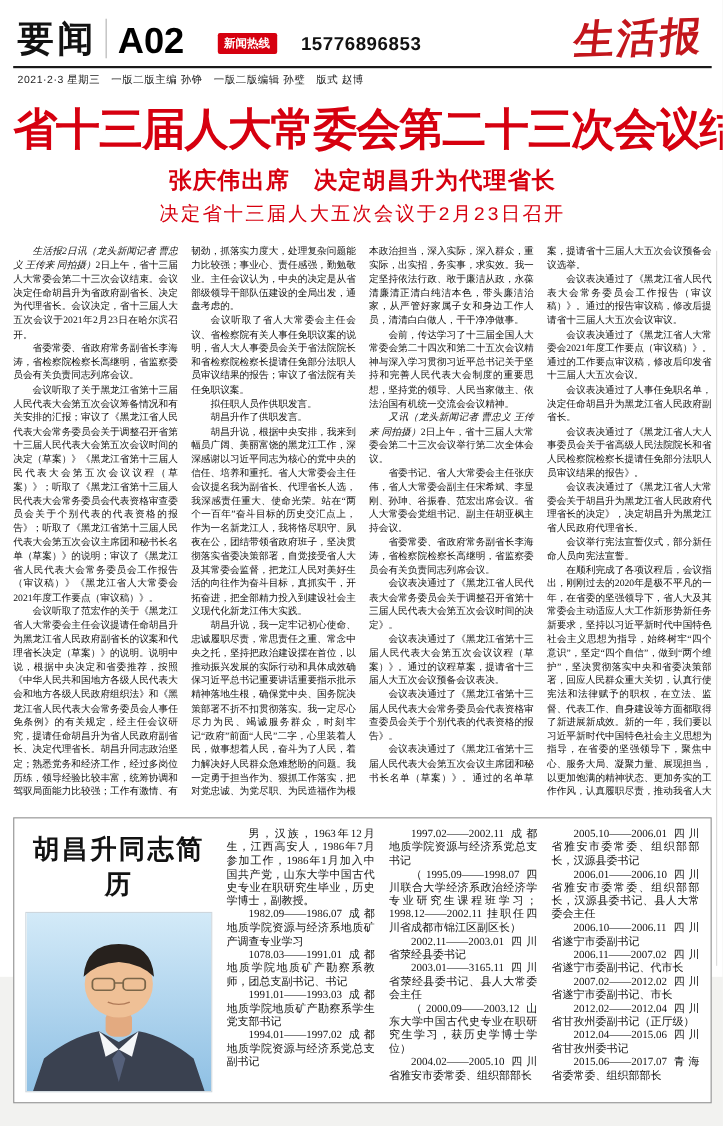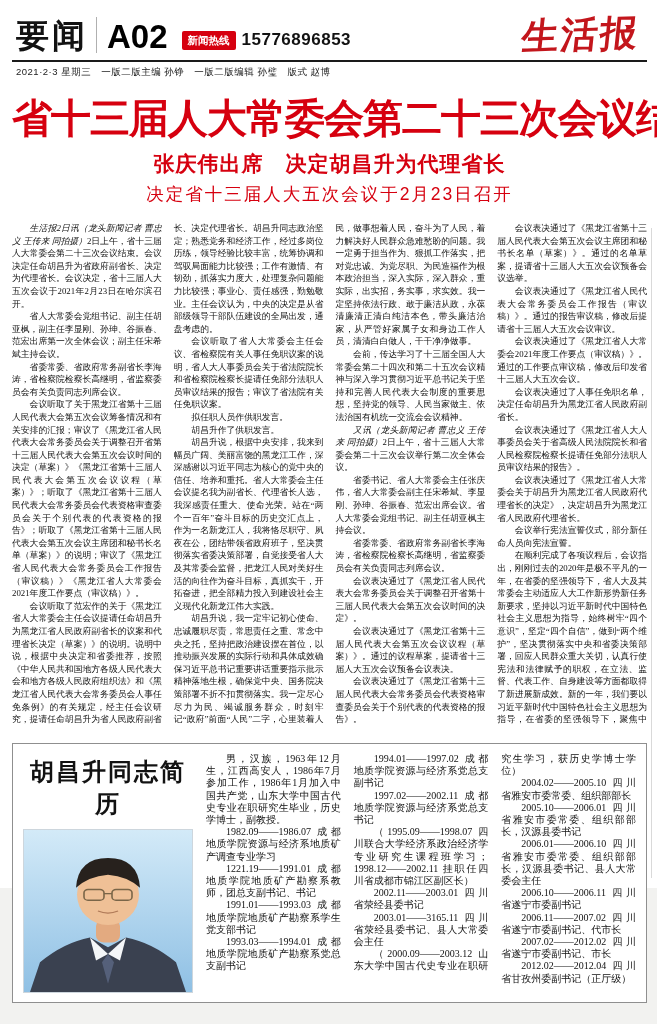--- a/index.html
+++ b/index.html
@@ -6,32 +6,32 @@
   html,body { background:#f2f2f0; }
   body { width:657px; height:1024px; font-family:"Liberation Sans","DejaVu Sans",sans-serif; color:#121212; overflow:hidden; }
   .page { position:relative; width:657px; height:888px; background:#ffffff; padding:10px 10px 0 12px; }
   .page-edge { position:absolute; right:5px; top:228px; bottom:10px; width:1px; background:#d9d9d9; }
 
   
   .header-row { display:flex; align-items:flex-end; padding:6px 2px 7px 4px; }
   .section-label { font-family:"Liberation Serif","DejaVu Serif",serif; font-weight:700; font-size:33px; line-height:1; letter-spacing:3px; }
   .vline { width:1px; height:36px; background:#b0b0b0; margin:0 10px 0 8px; }
   .page-no { font-size:33px; line-height:1; font-weight:900; color:#000000; font-family:"Liberation Sans",sans-serif; }
-  .hotline { display:flex; align-items:flex-end; gap:6px; margin:0 0 3px 14px; }
+  .hotline { display:flex; align-items:flex-start; gap:22px; margin:0 0 3px 30px; }
   .hotline-badge { background:#d6000f; color:#fff; font-size:10.5px; font-weight:700; padding:2.5px 6px; border-radius:2px; white-space:nowrap; }
   .hotline-num { font-size:17px; font-weight:700; letter-spacing:0.5px; }
   .masthead { margin-left:auto; color:#c3161c; font-family:"DejaVu Serif","Liberation Serif",serif; font-weight:900; font-size:37px; line-height:1; transform:skewX(-8deg) rotate(-2deg); letter-spacing:2px; padding-right:6px; }
   .header-rule { height:2px; background:#1a1a1a; }
   .dateline { font-size:9.5px; color:#222; padding:4px 2px 2px 4px; letter-spacing:0.5px; }
 
   
   .headline-block { text-align:center; padding:14px 0 8px; }
   .headline-main { color:#d6000f; font-weight:900; font-size:40px; line-height:1.15; letter-spacing:-1px; font-family:"Liberation Sans","DejaVu Sans",sans-serif; white-space:nowrap; }
   .headline-sub1 { color:#d6000f; font-weight:700; font-size:21px; margin-top:9px; letter-spacing:1px; }
-  .headline-sub2 { color:#d6000f; font-weight:400; font-size:17.5px; margin-top:4px; letter-spacing:2px; font-family:Liberation Sans, sans-serif; }
+  .headline-sub2 { color:#d6000f; font-weight:400; font-size:17.5px; margin-top:4px; letter-spacing:2px; font-family:Liberation Mono, monospace; }
 
   
   .article { margin-top:8px; height:514px; column-count:4; column-gap:12px; overflow:hidden;
              font-family:"Liberation Serif","DejaVu Serif",serif; font-size:8.8px; line-height:12.6px;
              text-align:justify; color:#111; }
   .article p { text-indent:2em; }
   .lead { font-style:italic;font-family:Liberation Serif, serif; }
 
   
   .resume-box { margin-top:7px; border:1px solid #8f8f8f; height:260px; padding:9px 10px; display:flex; gap:13px; background:#fff; }
@@ -63,21 +63,20 @@
   <div class="dateline">2021·2·3 星期三　一版二版主编 孙铮　一版二版编辑 孙璧　版式 赵博</div>
 
   <div class="headline-block">
     <div class="headline-main">省十三届人大常委会第二十三次会议结束</div>
     <div class="headline-sub1">张庆伟出席　决定胡昌升为代理省长</div>
     <div class="headline-sub2">决定省十三届人大五次会议于2月23日召开</div>
   </div>
 
   <div class="article">
     <p><span class="lead">生活报2日讯（龙头新闻记者 曹忠义 王传来 同拍摄）</span><span>2日上午，省十三届人大常委会第二十三次会议结束。会议决定任命胡昌升为省政府副省长、决定为代理省长。会议决定，省十三届人大五次会议于2021年2月23日在哈尔滨召开。</span></p>
-    <p>省人大常委会党组书记、副主任胡亚枫，副主任李显刚、孙珅、谷振春、范宏出席第一次全体会议；副主任宋希斌主持会议。</p>
     <p>省委常委、省政府常务副省长李海涛，省检察院检察长高继明，省监察委员会有关负责同志列席会议。</p>
     <p>会议听取了关于黑龙江省第十三届人民代表大会第五次会议筹备情况和有关安排的汇报；审议了《黑龙江省人民代表大会常务委员会关于调整召开省第十三届人民代表大会第五次会议时间的决定（草案）》《黑龙江省第十三届人民代表大会第五次会议议程（草案）》；听取了《黑龙江省第十三届人民代表大会常务委员会代表资格审查委员会关于个别代表的代表资格的报告》；听取了《黑龙江省第十三届人民代表大会第五次会议主席团和秘书长名单（草案）》的说明；审议了《黑龙江省人民代表大会常务委员会工作报告（审议稿）》《黑龙江省人大常委会2021年度工作要点（审议稿）》。</p>
     <p>会议听取了范宏作的关于《黑龙江省人大常委会主任会议提请任命胡昌升为黑龙江省人民政府副省长的议案和代理省长决定（草案）》的说明。说明中说，根据中央决定和省委推荐，按照《中华人民共和国地方各级人民代表大会和地方各级人民政府组织法》和《黑龙江省人民代表大会常务委员会人事任免条例》的有关规定，经主任会议研究，提请任命胡昌升为省人民政府副省长、决定代理省长。胡昌升同志政治坚定；熟悉党务和经济工作，经过多岗位历练，领导经验比较丰富，统筹协调和驾驭局面能力比较强；工作有激情、有韧劲，抓落实力度大，处理复杂问题能力比较强；事业心、责任感强，勤勉敬业。主任会议认为，中央的决定是从省部级领导干部队伍建设的全局出发，通盘考虑的。</p>
     <p>会议听取了省人大常委会主任会议、省检察院有关人事任免职议案的说明，省人大人事委员会关于省法院院长和省检察院检察长提请任免部分法职人员审议结果的报告；审议了省法院有关任免职议案。</p>
     <p>拟任职人员作供职发言。</p>
     <p>胡昌升作了供职发言。</p>
     <p>胡昌升说，根据中央安排，我来到幅员广阔、美丽富饶的黑龙江工作，深深感谢以习近平同志为核心的党中央的信任、培养和重托。省人大常委会主任会议提名我为副省长、代理省长人选，我深感责任重大、使命光荣。站在“两个一百年”奋斗目标的历史交汇点上，作为一名新龙江人，我将恪尽职守、夙夜在公，团结带领省政府班子，坚决贯彻落实省委决策部署，自觉接受省人大及其常委会监督，把龙江人民对美好生活的向往作为奋斗目标，真抓实干，开拓奋进，把全部精力投入到建设社会主义现代化新龙江伟大实践。</p>
     <p>胡昌升说，我一定牢记初心使命、忠诚履职尽责，常思责任之重、常念中央之托，坚持把政治建设摆在首位，以推动振兴发展的实际行动和具体成效确保习近平总书记重要讲话重要指示批示精神落地生根，确保党中央、国务院决策部署不折不扣贯彻落实。我一定尽心尽力为民、竭诚服务群众，时刻牢记“政府”前面“人民”二字，心里装着人民，做事想着人民，奋斗为了人民，着力解决好人民群众急难愁盼的问题。我一定勇于担当作为、狠抓工作落实，把对党忠诚、为党尽职、为民造福作为根本政治担当，深入实际，深入群众，重实际，出实招，务实事，求实效。我一定坚持依法行政、敢于廉洁从政，永葆清廉清正清白纯洁本色，带头廉洁治家，从严管好家属子女和身边工作人员，清清白白做人，干干净净做事。</p>
     <p>会前，传达学习了十三届全国人大常委会第二十四次和第二十五次会议精神与深入学习贯彻习近平总书记关于坚持和完善人民代表大会制度的重要思想，坚持党的领导、人民当家做主、依法治国有机统一交流会会议精神。</p>
     <p><span class="lead">又讯（龙头新闻记者 曹忠义 王传来 同拍摄）</span><span>2日上午，省十三届人大常委会第二十三次会议举行第二次全体会议。</span></p>
@@ -124,23 +123,22 @@
           <rect x="88" y="72" width="20" height="13" rx="4" fill="none" stroke="#7a6548" stroke-width="1.6"></rect>
           <line x1="80" y1="77" x2="88" y2="77" stroke="#7a6548" stroke-width="1.6"></line>
 
           <path d="M74,98 Q84,103 94,98" fill="none" stroke="#b07a58" stroke-width="1.6"></path>
         </svg>
       </div>
     </div>
     <div class="resume-right">
       <p>男，汉族，1963年12月生，江西高安人，1986年7月参加工作，1986年1月加入中国共产党，山东大学中国古代史专业在职研究生毕业，历史学博士，副教授。</p>
       <p>1982.09——1986.07 成都地质学院资源与经济系地质矿产调查专业学习</p>
-      <p>1221.19——1991.01 成都地质学院地质矿产勘察系教师，团总支副书记、书记</p>
+      <p>1078.03——1991.01 成都地质学院地质矿产勘察系教师，团总支副书记、书记</p>
       <p>1991.01——1993.03 成都地质学院地质矿产勘察系学生党支部书记</p>
-      <p>1993.03——1994.01 成都地质学院地质矿产勘察系党总支副书记</p>
       <p>1994.01——1997.02 成都地质学院资源与经济系党总支副书记</p>
       <p>1997.02——2002.11 成都地质学院资源与经济系党总支书记</p>
       <p>（1995.09——1998.07 四川联合大学经济系政治经济学专业研究生课程班学习；1998.12——2002.11 挂职任四川省成都市锦江区副区长）</p>
       <p>2002.11——2003.01 四川省荥经县委书记</p>
       <p>2003.01——3165.11 四川省荥经县委书记、县人大常委会主任</p>
       <p>（2000.09——2003.12 山东大学中国古代史专业在职研究生学习，获历史学博士学位）</p>
       <p>2004.02——2005.10 四川省雅安市委常委、组织部部长</p>
       <p>2005.10——2006.01 四川省雅安市委常委、组织部部长，汉源县委书记</p>
       <p>2006.01——2006.10 四川省雅安市委常委、组织部部长，汉源县委书记、县人大常委会主任</p>
       <p>2006.10——2006.11 四川省遂宁市委副书记</p>

